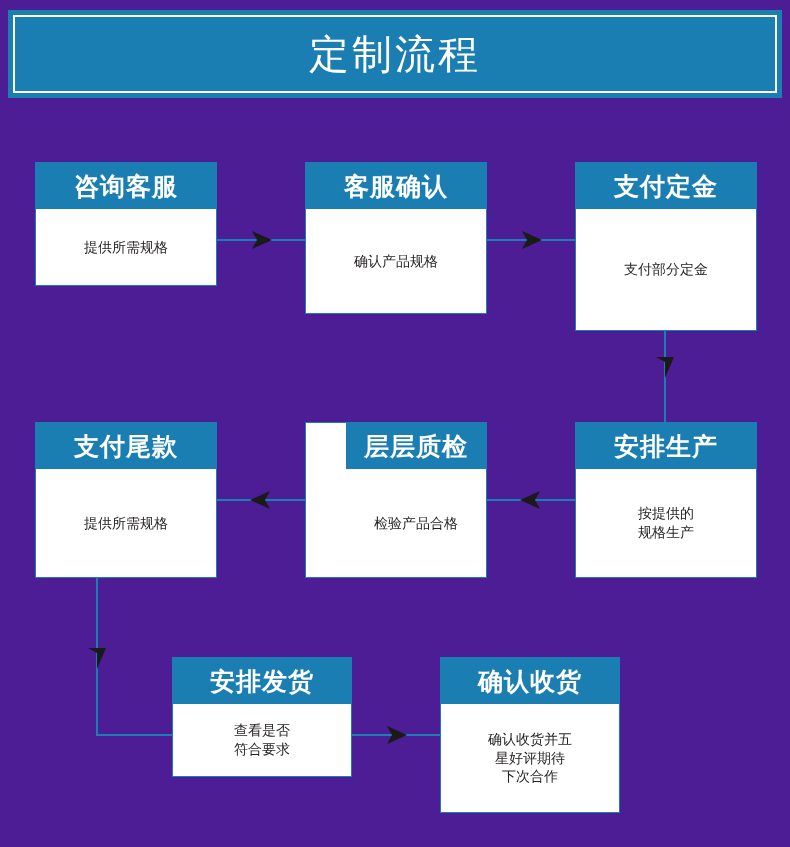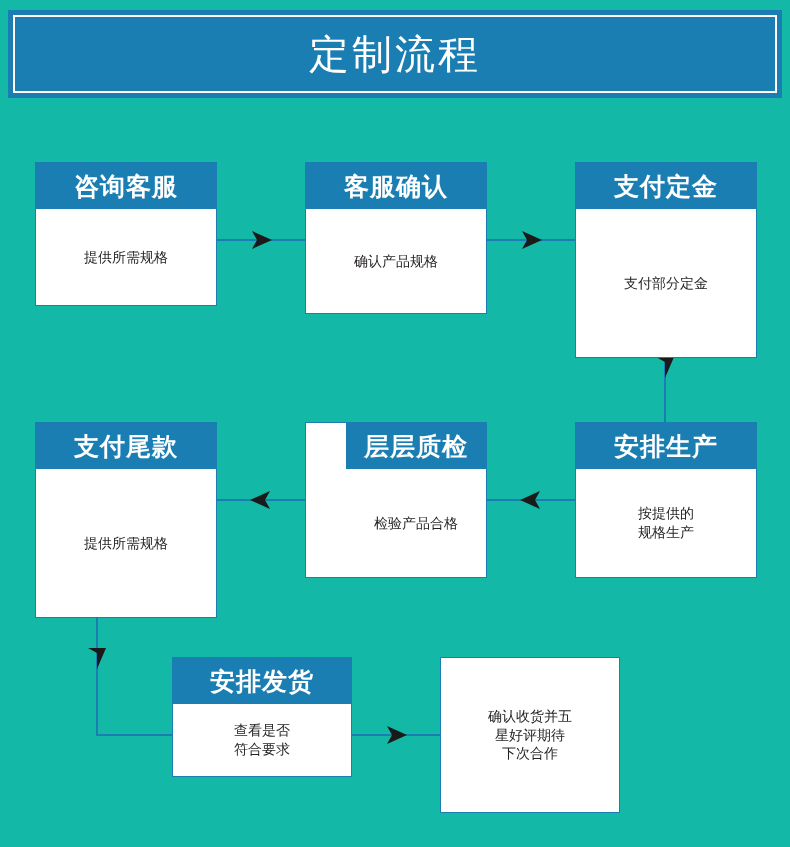--- a/index.html
+++ b/index.html
@@ -7,21 +7,21 @@
     padding: 0;
     background: #ffffff;
   }
   body {
     font-family: "Liberation Sans", "DejaVu Sans", sans-serif;
   }
   #canvas {
     position: relative;
     width: 790px;
     height: 847px;
-    background: #14b8a6;
+    background: #4c1d95;
     overflow: hidden;
   }
 
   
   .banner {
     position: absolute;
     left: 8px;
     top: 10px;
     width: 774px;
     height: 88px;
@@ -131,36 +131,36 @@
       <polyline points="97,578 97,735 172,735" fill="none" stroke="#1a7eb3" stroke-width="2"></polyline>
       <polygon points="88,648 106,648 97,669 97,653" fill="#1a1a1a"></polygon>
     </g>
 
     <g>
       <line x1="352" y1="735" x2="440" y2="735" stroke="#1a7eb3" stroke-width="2"></line>
       <polygon points="387,726 407,735 387,744 392,735" fill="#1a1a1a"></polygon>
     </g>
   </svg>
 
-  <div class="card" style="left:35px;  top:162px; width:182px; height:144px;">
+  <div class="card" style="left:35px;  top:162px; width:182px; height:124px;">
     <div class="card-head">咨询客服</div>
     <div class="card-body">提供所需规格</div>
   </div>
 
   <div class="card" style="left:305px; top:162px; width:182px; height:152px;">
     <div class="card-head">客服确认</div>
     <div class="card-body">确认产品规格</div>
   </div>
 
-  <div class="card" style="left:575px; top:162px; width:182px; height:196px;">
+  <div class="card" style="left:575px; top:162px; width:182px; height:169px;">
     <div class="card-head">支付定金</div>
     <div class="card-body">支付部分定金</div>
   </div>
 
-  <div class="card" style="left:35px;  top:422px; width:182px; height:196px;">
+  <div class="card" style="left:35px;  top:422px; width:182px; height:156px;">
     <div class="card-head">支付尾款</div>
     <div class="card-body">提供所需规格</div>
   </div>
 
   <div class="card" style="left:305px; top:422px; width:182px; height:156px;padding-left:40px;">
     <div class="card-head">层层质检</div>
     <div class="card-body">检验产品合格</div>
   </div>
 
   <div class="card" style="left:575px; top:422px; width:182px; height:156px;">
@@ -169,18 +169,19 @@
 规格生产</div>
   </div>
 
   <div class="card" style="left:172px; top:657px; width:180px; height:120px;">
     <div class="card-head">安排发货</div>
     <div class="card-body">查看是否
 符合要求</div>
   </div>
 
   <div class="card" style="left:440px; top:657px; width:180px; height:156px;">
+    <div class="card-head">确认收货</div>
     <div class="card-body">确认收货并五
 星好评期待
 下次合作</div>
   </div>
 
 </div>
 
 </body></html>

